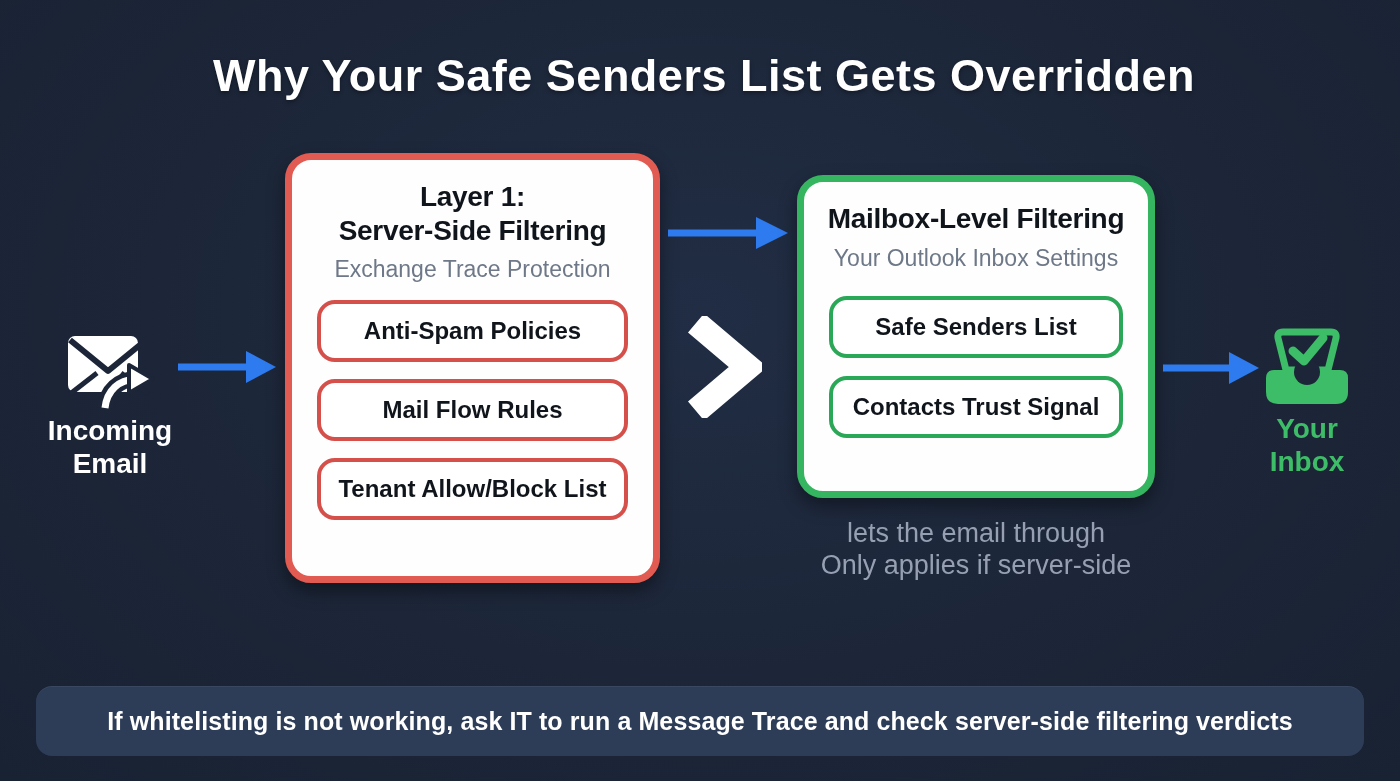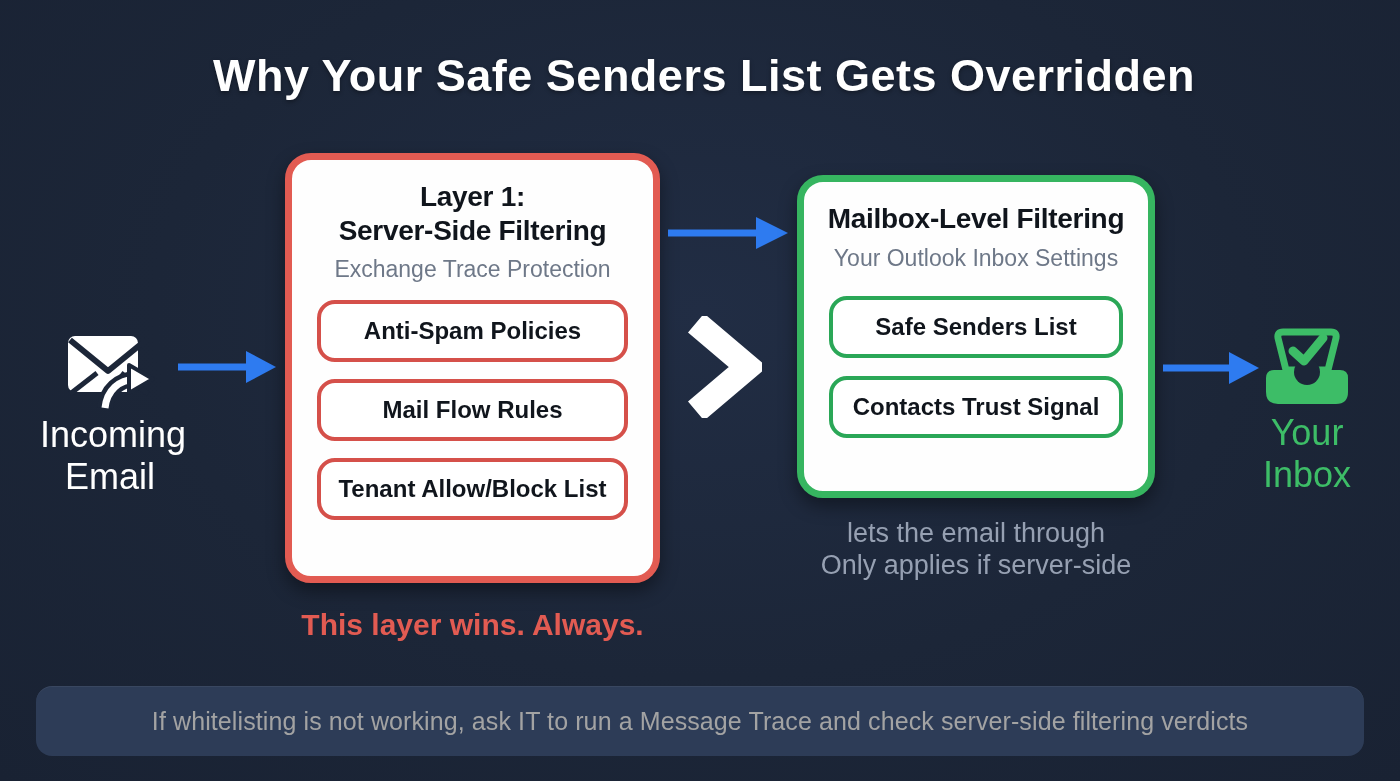--- a/index.html
+++ b/index.html
@@ -21,22 +21,22 @@
     width: 100%;
     text-align: center;
     color: #ffffff;
     font-size: 45px;
     font-weight: 800;
     letter-spacing: 0.5px;
     text-shadow: 0 2px 4px rgba(0,0,0,0.35);
   }
   .side-group { position: absolute; text-align: center; }
   .side-label {
-    font-size: 36px;
-    font-weight: 400;
+    font-size: 28px;
+    font-weight: 700;
     line-height: 1.18;
     color: #ffffff;
   }
   .side-label.green { color: #3dbd67; }
   .icon-wrap { display: block; }
 
   .arrow { position: absolute; }
 
   .card {
     position: absolute;
@@ -112,23 +112,23 @@
     left: 36px; top: 686px;
     width: 1328px; height: 70px;
     background: #2d3c57;
     border-radius: 16px;
     display: flex;
     align-items: center;
     justify-content: center;
     box-shadow: inset 0 1px 0 rgba(255,255,255,0.06);
   }
   .footer-text {
-    color: #a3a3a3;
+    color: #ffffff;
     font-size: 25px;
-    font-weight: 400;
+    font-weight: 700;
     letter-spacing: 0.1px;
   }
 </style>
 </head>
 <body>
 
 <div class="stage">
 
   <div class="page-title">Why Your Safe Senders List Gets Overridden</div>
 
@@ -165,21 +165,20 @@
     <div class="card-subtitle">
       <span>Exchange Trace Protection</span>
     </div>
     <div class="pills">
       <div class="pill red">Anti-Spam Policies</div>
       <div class="pill red">Mail Flow Rules</div>
       <div class="pill red">Tenant Allow/Block List</div>
     </div>
   </div>
 
-  <div class="caption-red">This layer wins. Always.</div>
 
   <div class="arrow" style="left:668px; top:215px;">
     <svg width="120" height="36" viewBox="0 0 120 36">
       <line x1="0" y1="18" x2="90" y2="18" stroke="#2e7bf0" stroke-width="7"></line>
       <polygon points="88,2 120,18 88,34" fill="#2e7bf0"></polygon>
     </svg>
   </div>
 
   <div class="comparator">
     <svg width="74" height="102" viewBox="0 0 74 102">

